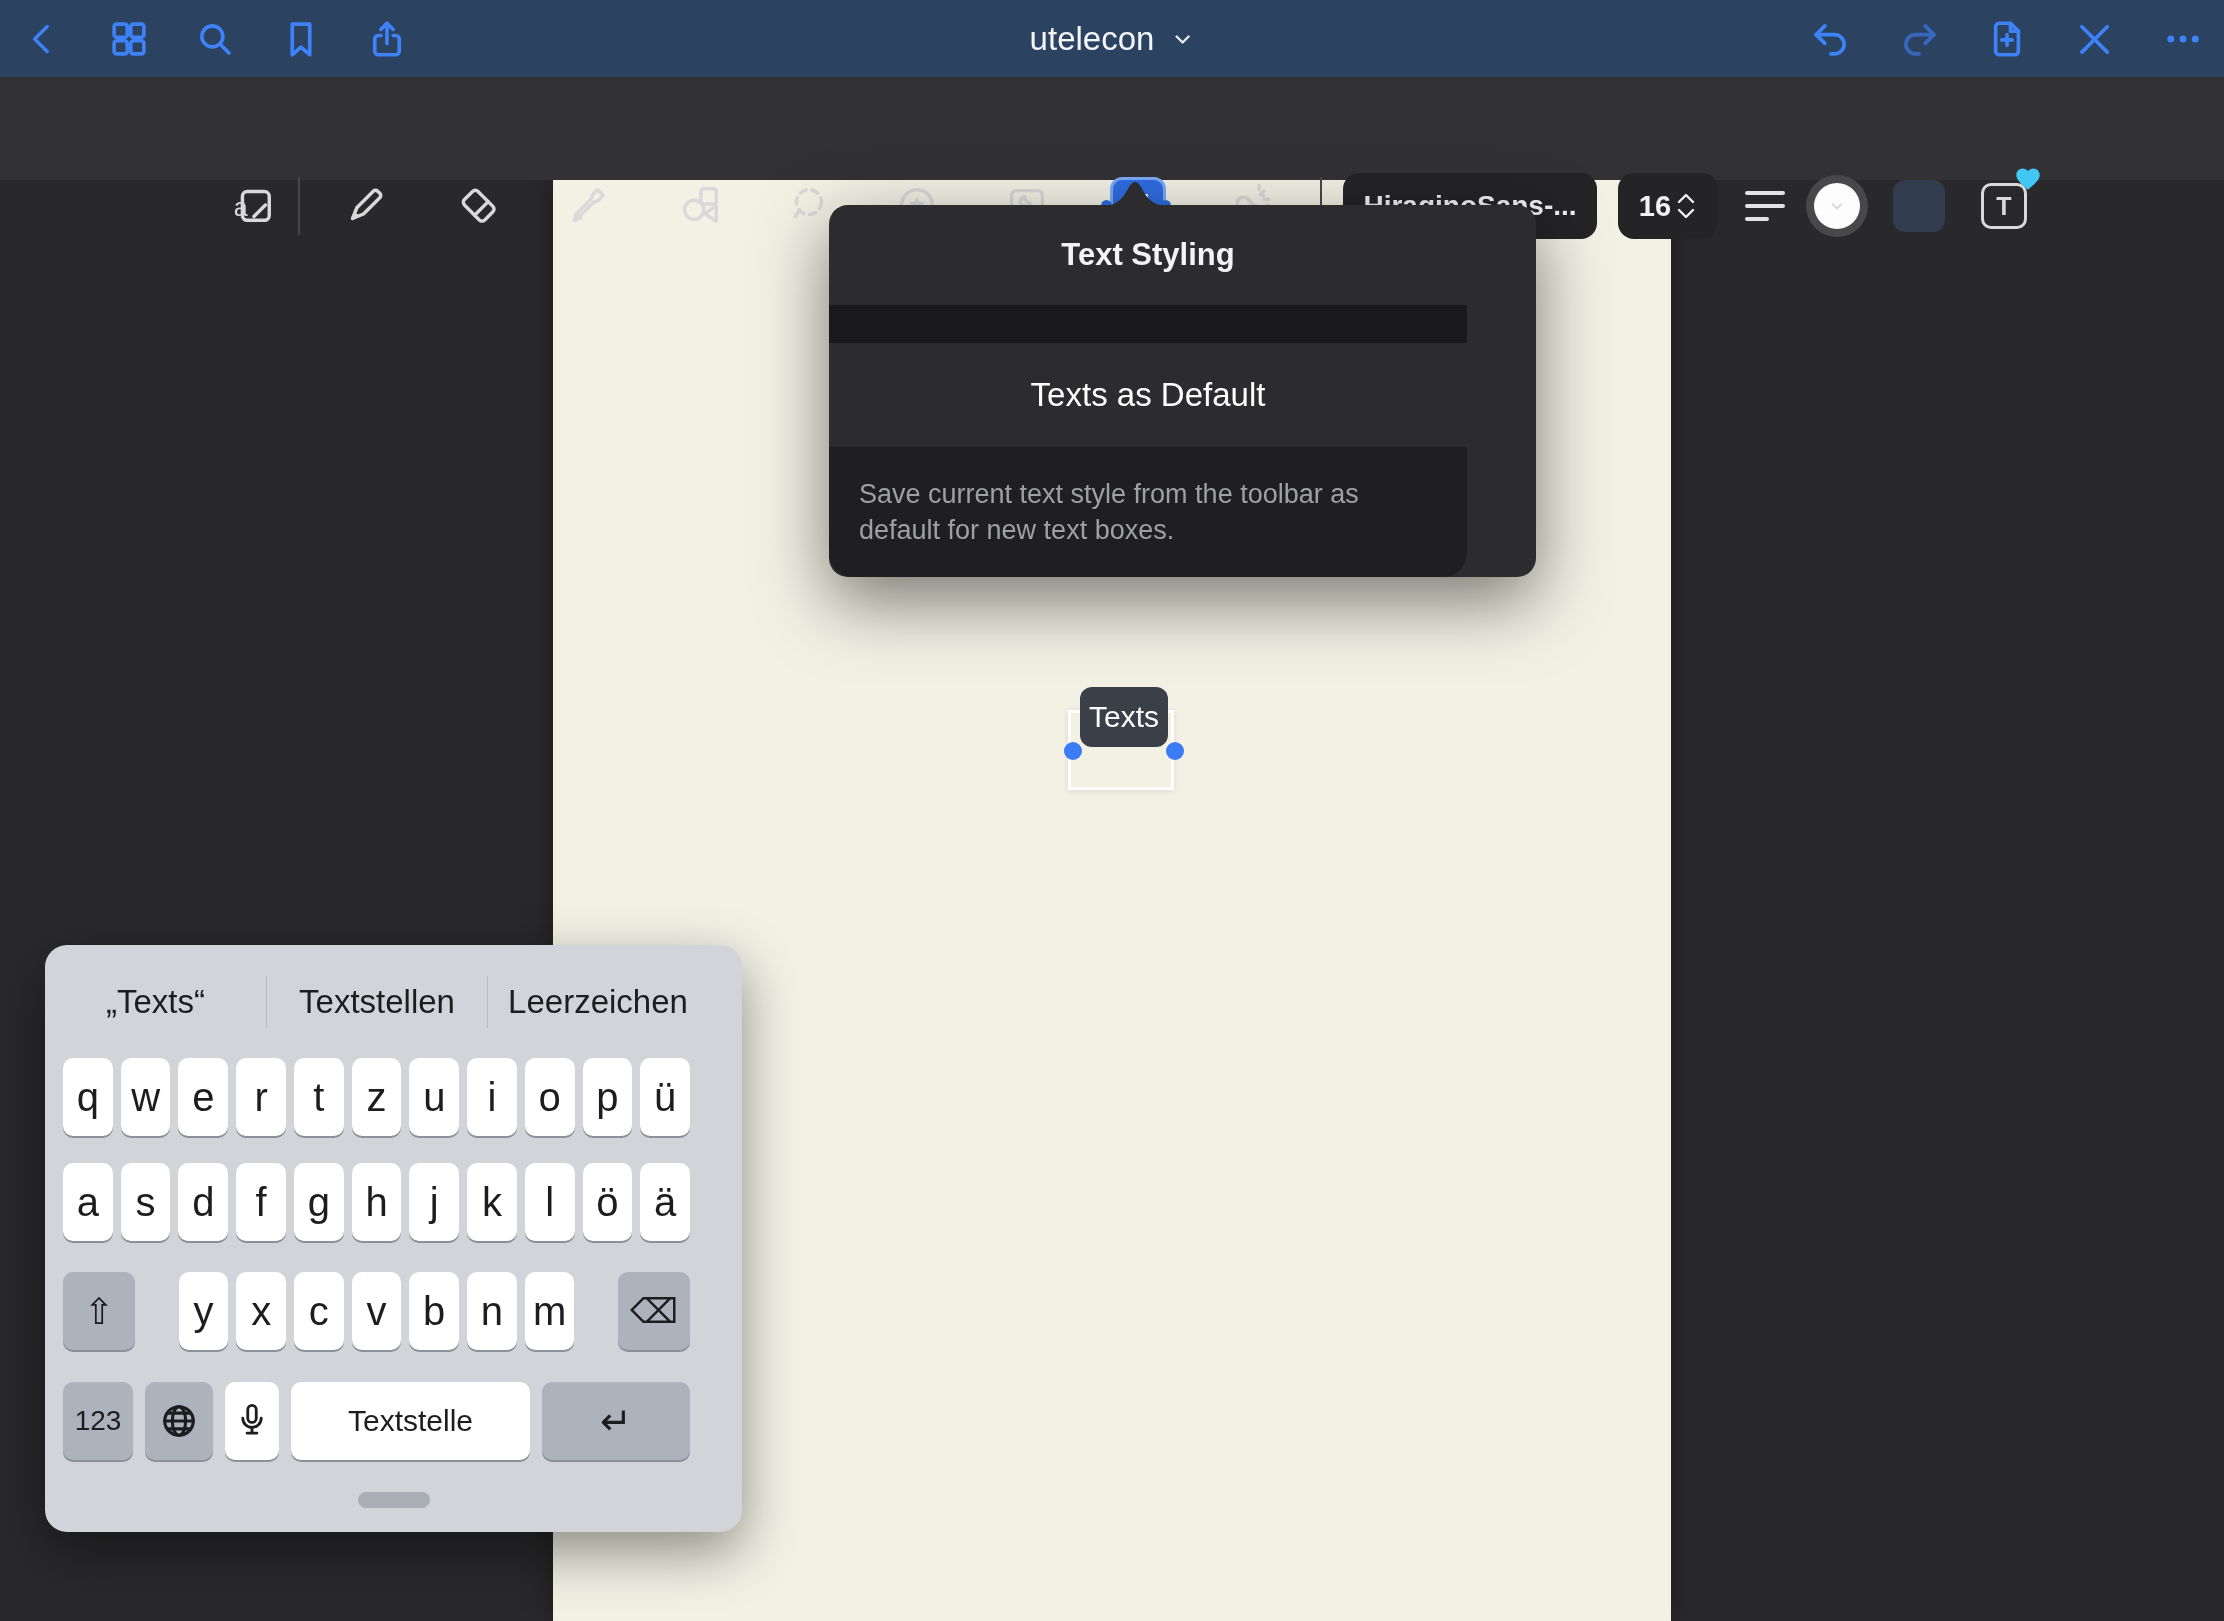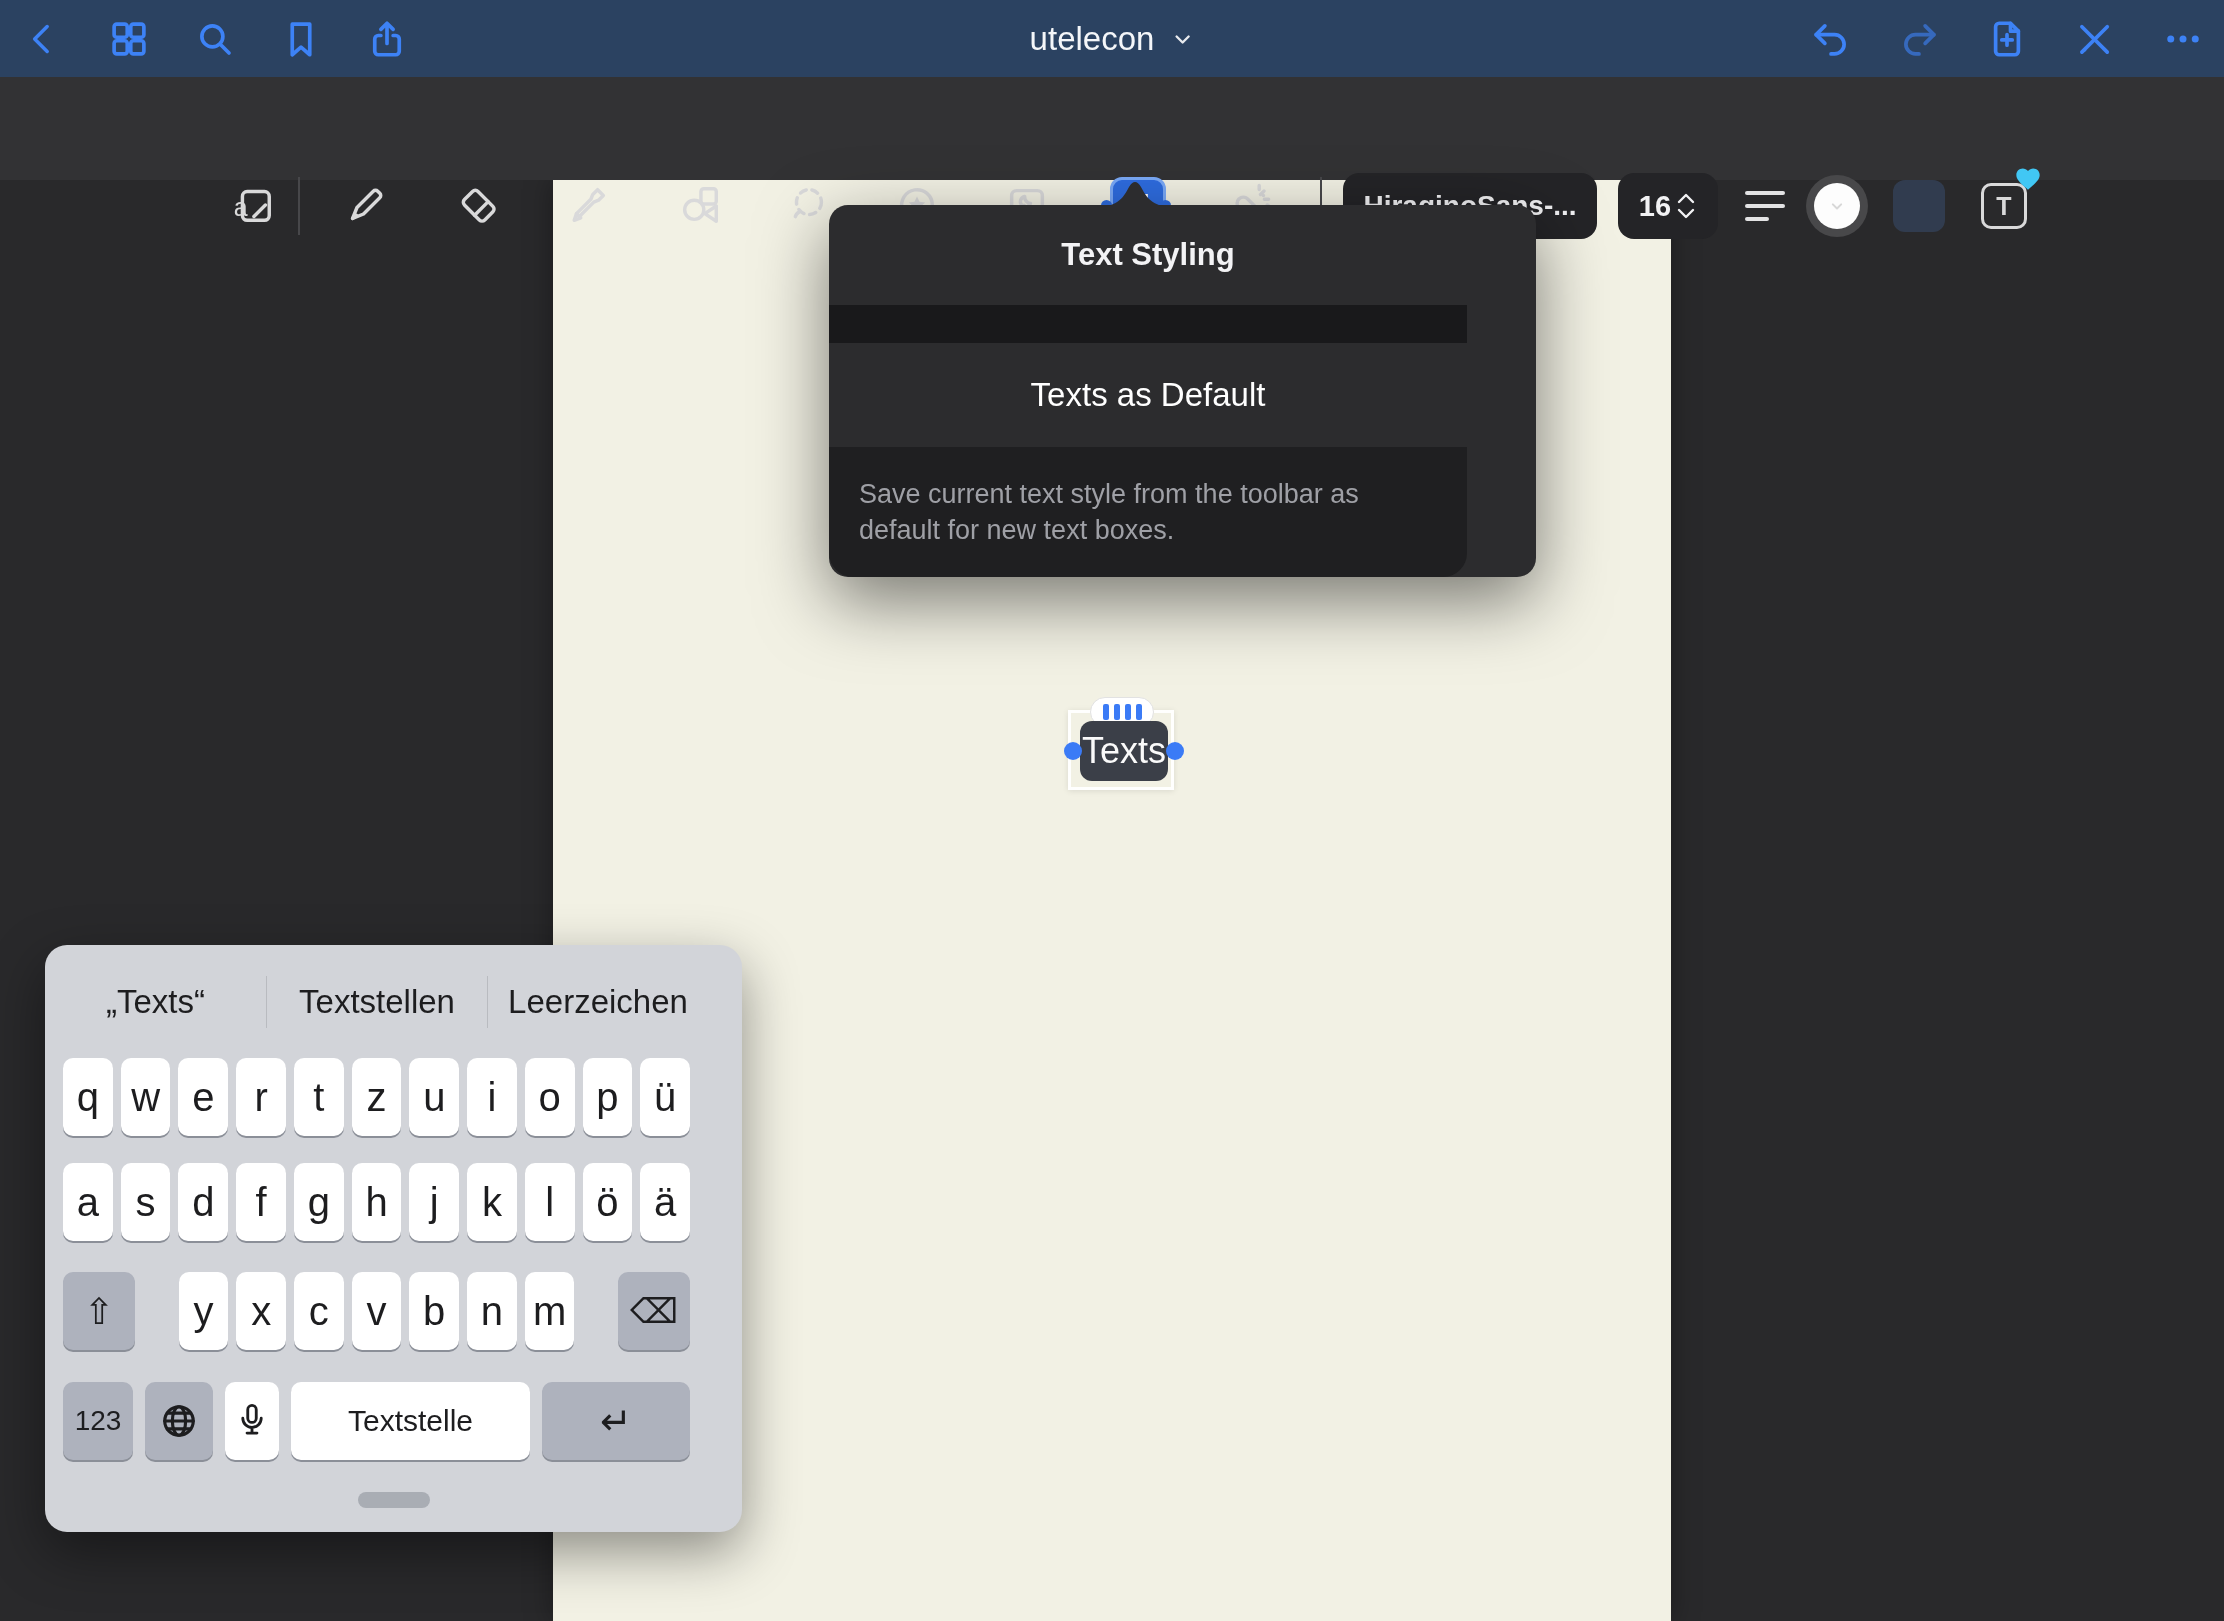--- a/index.html
+++ b/index.html
@@ -46,22 +46,22 @@
 
   
   #page{left:553px;top:180px;width:1118px;height:1441px;background:#f2f1e4;box-shadow:0 0 26px rgba(0,0,0,.35);}
 
   
   #sel-frame{left:1068px;top:710px;width:106px;height:80px;border:3px solid rgba(255,255,255,.95);
              box-sizing:border-box;box-shadow:0 1px 6px rgba(0,0,0,.10);}
   #sel-pill{left:1090px;top:697px;width:64px;height:30px;background:#fff;border:1px solid #e2e2e2;border-radius:15px;
             display:flex;align-items:center;justify-content:center;gap:5px;box-sizing:border-box;cursor:grab;}
   #sel-pill i{display:block;width:6px;height:16px;background:#3b7bf6;border-radius:2px;}
-  #textbox{left:1080px;top:721px;width:88px;height:60px;background:#3b3f48;border-radius:12px;
-           display:grid;place-items:center;color:#fafafa;font-size:36px;cursor:text;}
+  #textbox{left:1080px;top:687px;width:88px;height:60px;background:#3b3f48;border-radius:12px;
+           display:grid;place-items:center;color:#fafafa;font-size:30px;cursor:text;}
   .sel-dot{width:18px;height:18px;border-radius:50%;background:#3b7bf6;top:742px;cursor:ew-resize;}
 
   
   #popup{left:817px;top:205px;width:707px;height:372px;border-radius:19px;background:#2c2c2e;
          box-shadow:0 24px 70px rgba(0,0,0,.5);z-index:30;margin-left:12px;}
   #popup-arrow{left:1093px;top:173px;z-index:31;}
   #popup-header{left:0;top:0;width:638px;height:100px;display:grid;place-items:center;
                 color:#f3f3f5;font-size:31px;font-weight:700;}
   #popup-band{left:0;top:100px;width:638px;height:38px;background:#19191b;}
   #popup-save{left:0;top:138px;width:638px;height:104px;display:grid;place-items:center;

